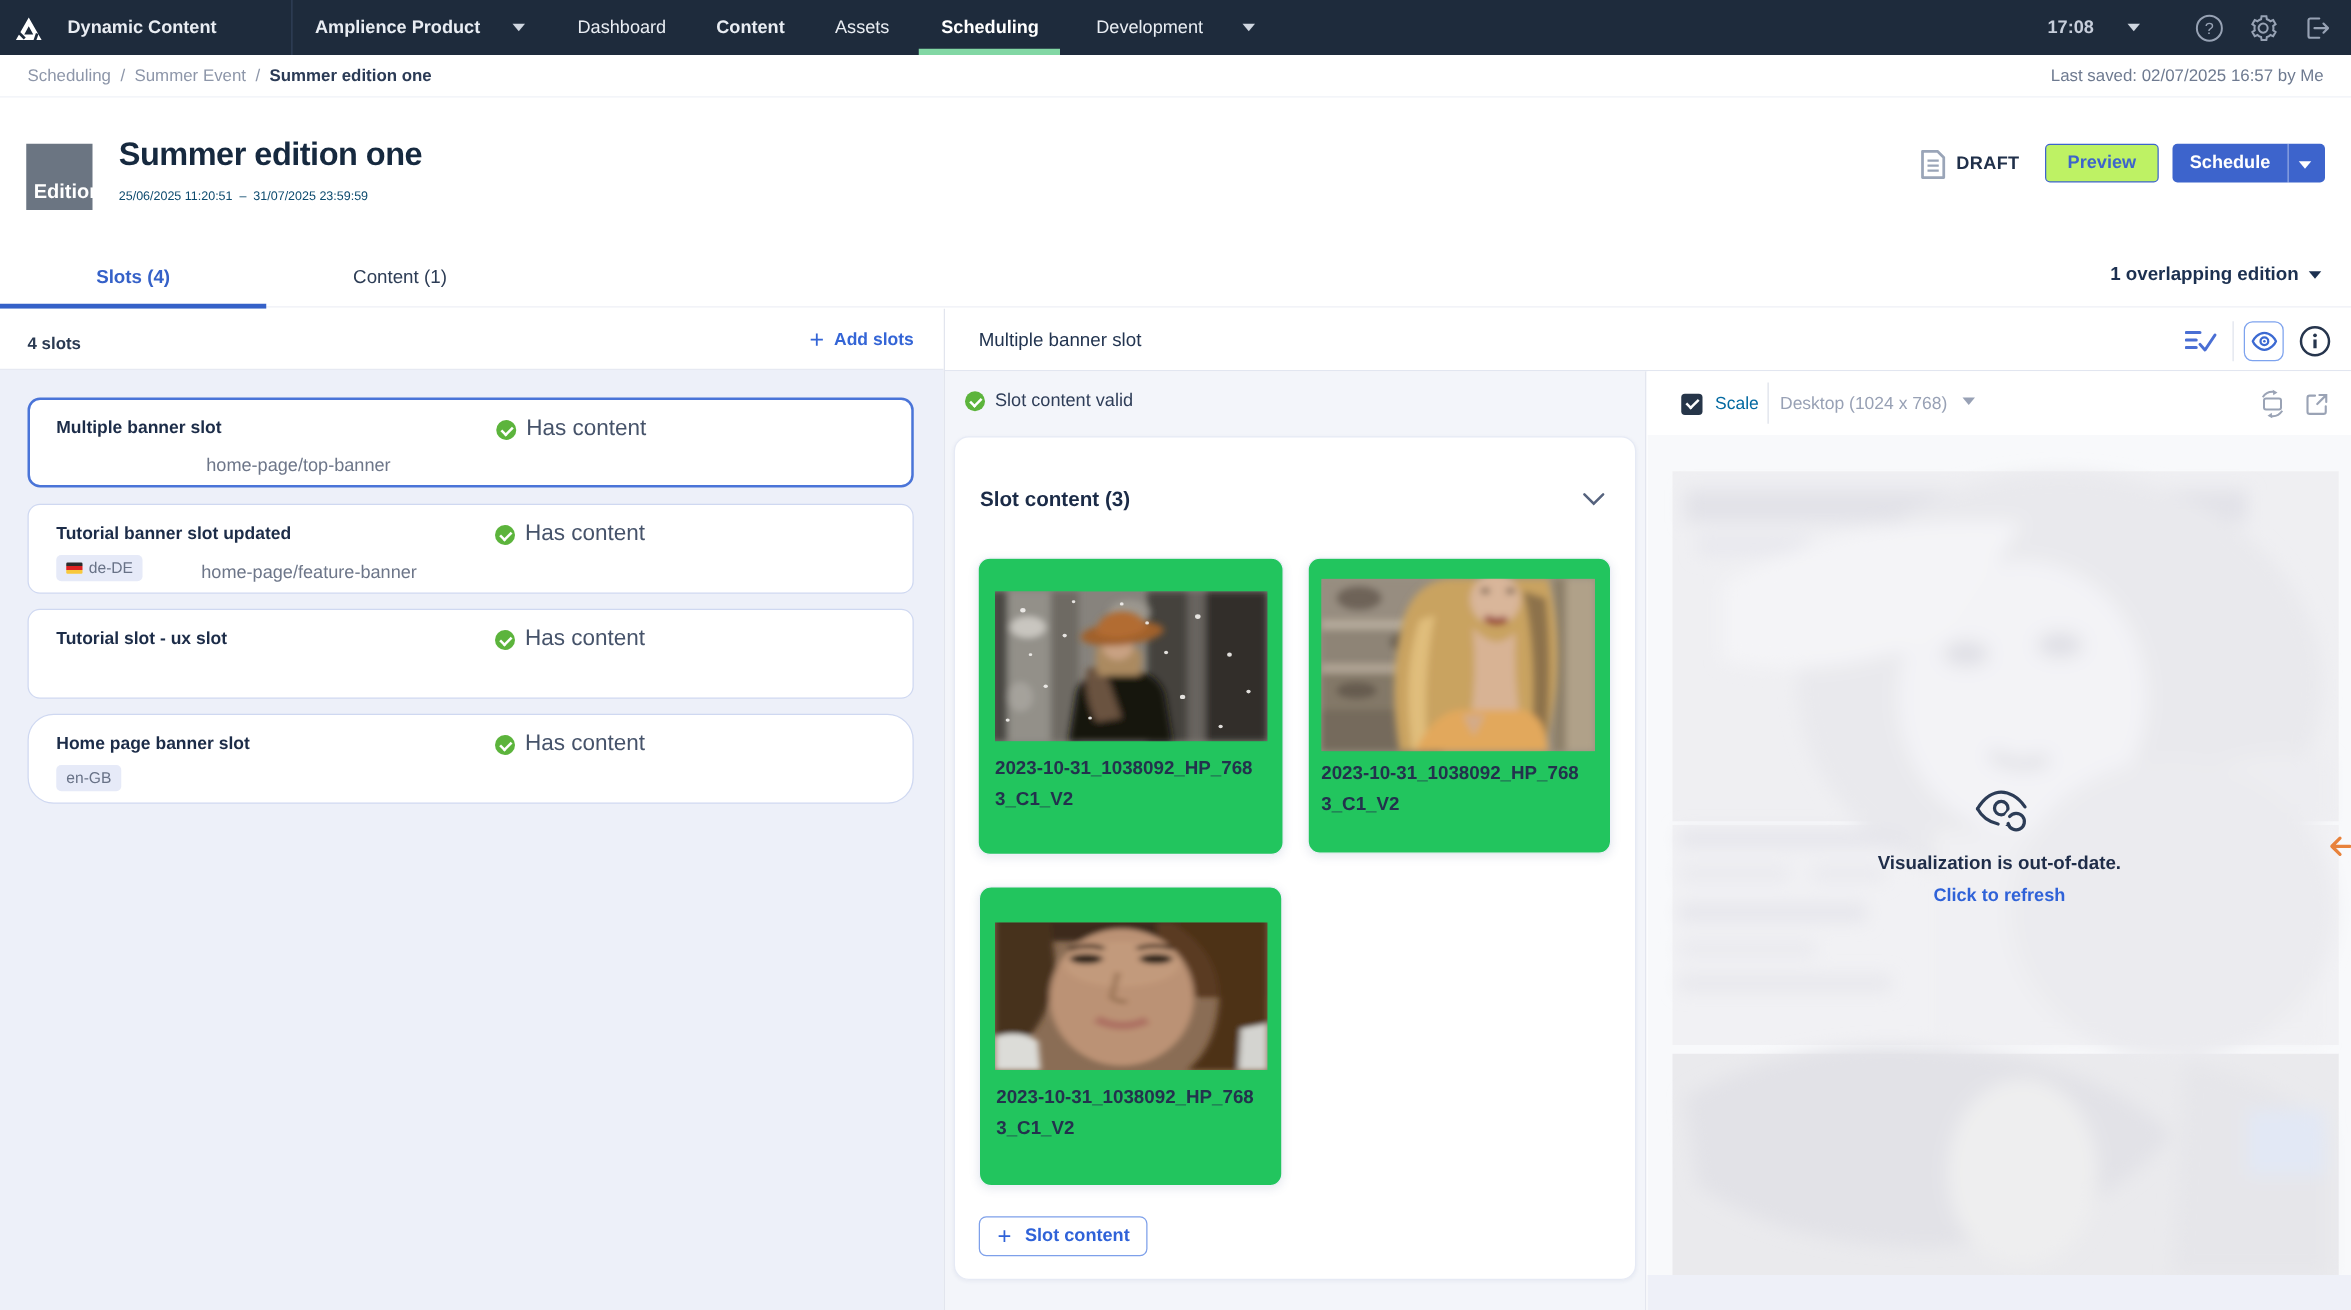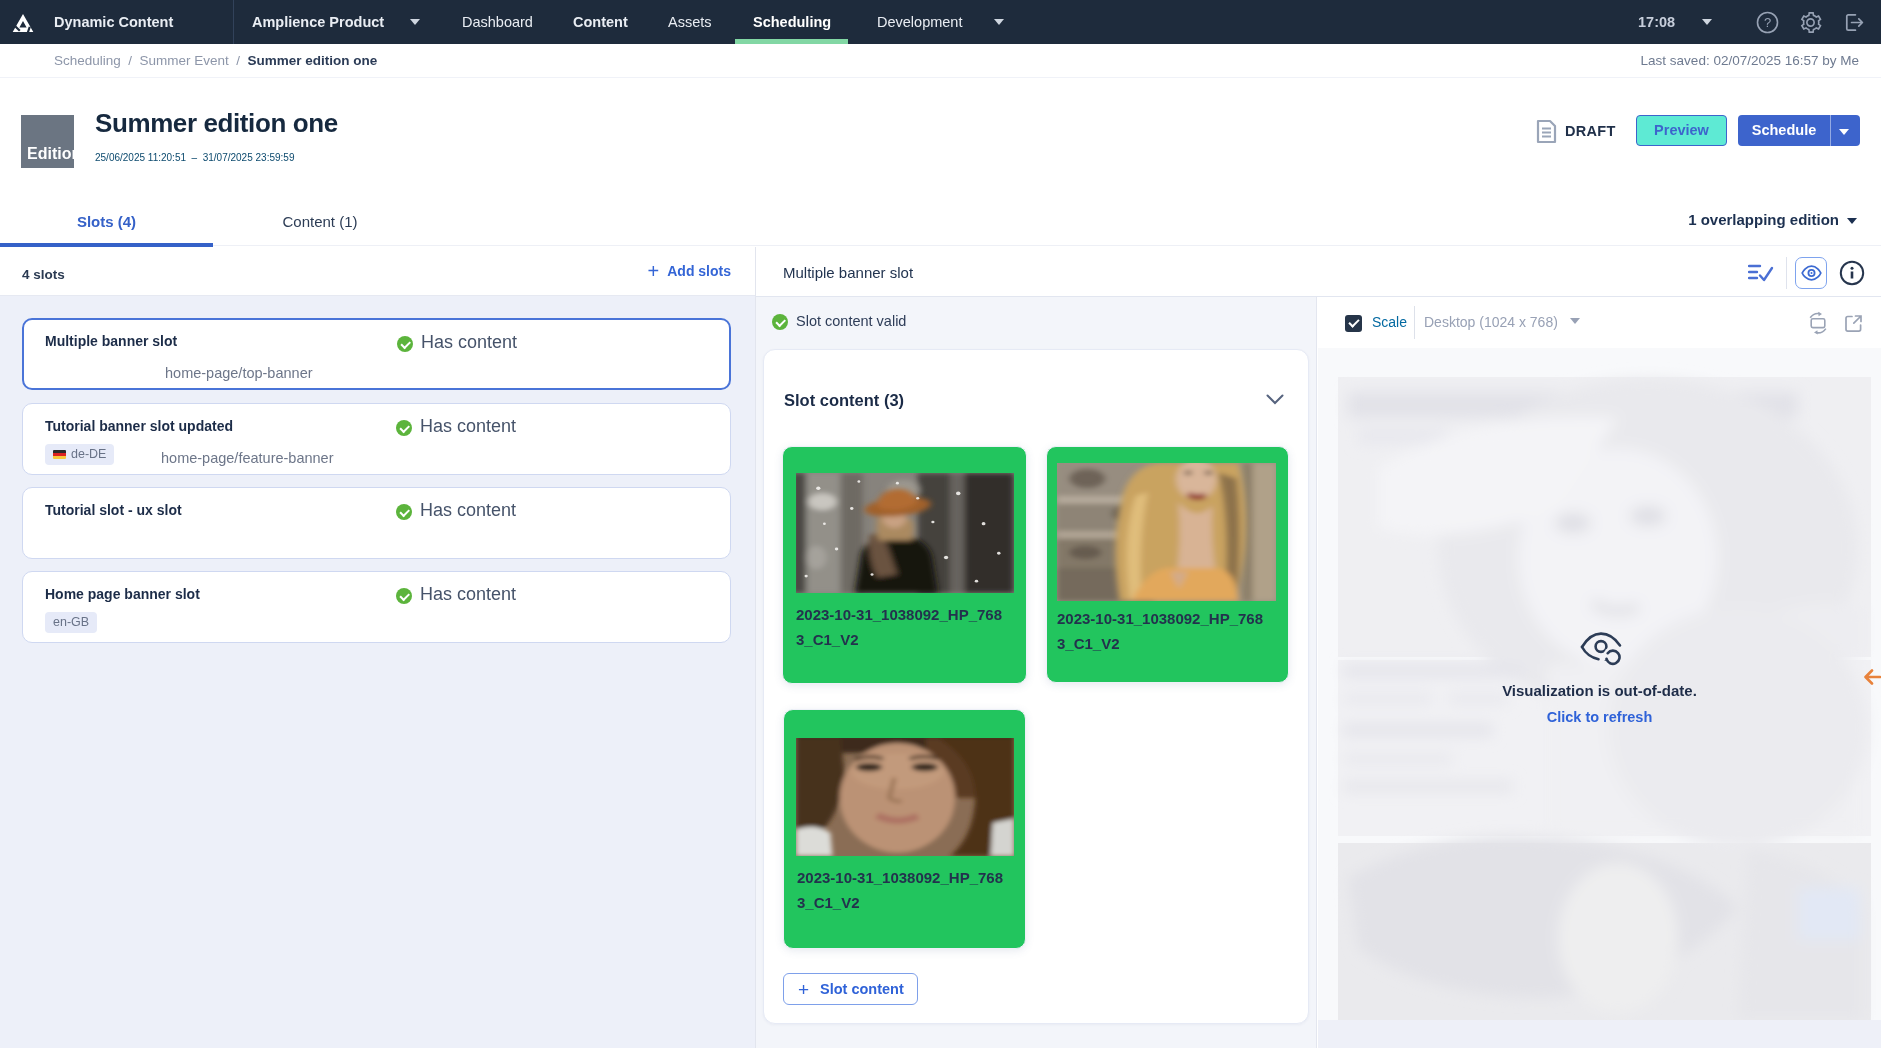--- a/index.html
+++ b/index.html
@@ -9,31 +9,31 @@
 
   
   .nav { position:absolute; left:0; top:0; width:1881px; height:44px; background:#1e2b3c; }
   .nav .item { position:absolute; top:0; height:44px; line-height:44px; color:#e9edf3; font-size:14.5px; }
   .nav .vline { position:absolute; left:233px; top:0; width:1px; height:44px; background:#32425a; }
   .nav .green { position:absolute; left:735px; top:39px; width:113px; height:5px; background:#82d7a4; }
   .caret { display:inline-block; width:0; height:0; border-left:5px solid transparent; border-right:5px solid transparent; border-top:6px solid #cfd6e0; vertical-align:middle; }
 
   
   .crumb { position:absolute; left:0; top:44px; width:1881px; height:34px; background:#fff; border-bottom:1px solid #f0f2f8; }
-  .crumb .txt { position:absolute; left:22px; top:0; height:34px; line-height:34px; font-size:13.5px; color:#8d96a9;margin-left:32px; }
+  .crumb .txt { position:absolute; left:22px; top:0; height:34px; line-height:34px; font-size:13.5px; color:#8d96a9; }
   .crumb .txt b { color:#2b3b56; font-weight:bold; }
   .crumb .saved { position:absolute; right:22px; top:0; height:34px; line-height:34px; font-size:13.5px; color:#6e7a90; }
 
   
   .edicon { position:absolute; left:21px; top:115px; width:53px; height:53px; background:#6b7582; color:#fff; font-size:16px; font-weight:bold; }
   .edicon span { position:absolute; left:6px; bottom:5px; }
   .title { position:absolute; left:95px; top:108px; font-size:26px; letter-spacing:-.4px; font-weight:bold; color:#16293f; }
   .dates { position:absolute; left:95px; top:152px; font-size:10px; font-weight:normal; color:#0c4a6e; }
   .draftlbl { position:absolute; left:1565px; top:123px; font-size:14.5px; font-weight:bold; color:#20304a; letter-spacing:.3px; }
-  .btn-preview { position:absolute; left:1636px; top:115px; width:91px; height:31px; border:1px solid #3d64cc; border-radius:4px; background:#5eead4; color:#3d64cc; font-weight:bold; font-size:14.5px; text-align:center; line-height:29px; }
+  .btn-preview { position:absolute; left:1636px; top:115px; width:91px; height:31px; border:1px solid #3d64cc; border-radius:4px; background:#bef264; color:#3d64cc; font-weight:bold; font-size:14.5px; text-align:center; line-height:29px; }
   .btn-schedule { position:absolute; left:1738px; top:115px; width:122px; height:31px; background:#3d64cc; border-radius:4px; color:#fff; font-weight:bold; font-size:14.5px; }
   .btn-schedule .lbl { position:absolute; left:0; top:0; width:92px; height:31px; text-align:center; line-height:31px; }
   .btn-schedule .sep { position:absolute; left:92px; top:0px; width:1px; height:31px; background:rgba(255,255,255,.45); }
   .btn-schedule .c { position:absolute; left:101px; top:14px; width:0; height:0; border-left:5px solid transparent; border-right:5px solid transparent; border-top:6px solid #fff; }
 
   
   .tabline { position:absolute; left:0; top:245px; width:1881px; height:1px; background:#eef0f6; }
   .tab1 { position:absolute; left:0; top:213px; width:213px; text-align:center; font-size:15px; font-weight:bold; color:#3561c8; }
   .tab2 { position:absolute; left:213px; top:213px; width:214px; text-align:center; font-size:15px; color:#2c3c55; }
   .tabu { position:absolute; left:0; top:243px; width:213px; height:4px; background:#3561c8; }
@@ -159,21 +159,21 @@
 <div class="card" style="top:403px;">
   <div class="t">Tutorial banner slot updated</div>
   <div class="hc"><span class="gcheck"></span>Has content</div>
   <div class="badge"><span class="dflag"></span>de-DE</div>
   <div class="path">home-page/feature-banner</div>
 </div>
 <div class="card" style="top:487px;">
   <div class="t">Tutorial slot - ux slot</div>
   <div class="hc"><span class="gcheck"></span>Has content</div>
 </div>
-<div class="card" style="top:571px;">
+<div class="card" style="top:571px;border-radius:21px;">
   <div class="t">Home page banner slot</div>
   <div class="hc"><span class="gcheck"></span>Has content</div>
   <div class="badge">en-GB</div>
 </div>
 
 <div class="mid"></div>
 <div class="midhead">
     <div class="t">Multiple banner slot</div>
   </div>
 <svg class="abs" style="left:1748px;top:261px" width="26" height="24" viewBox="0 0 26 24">

